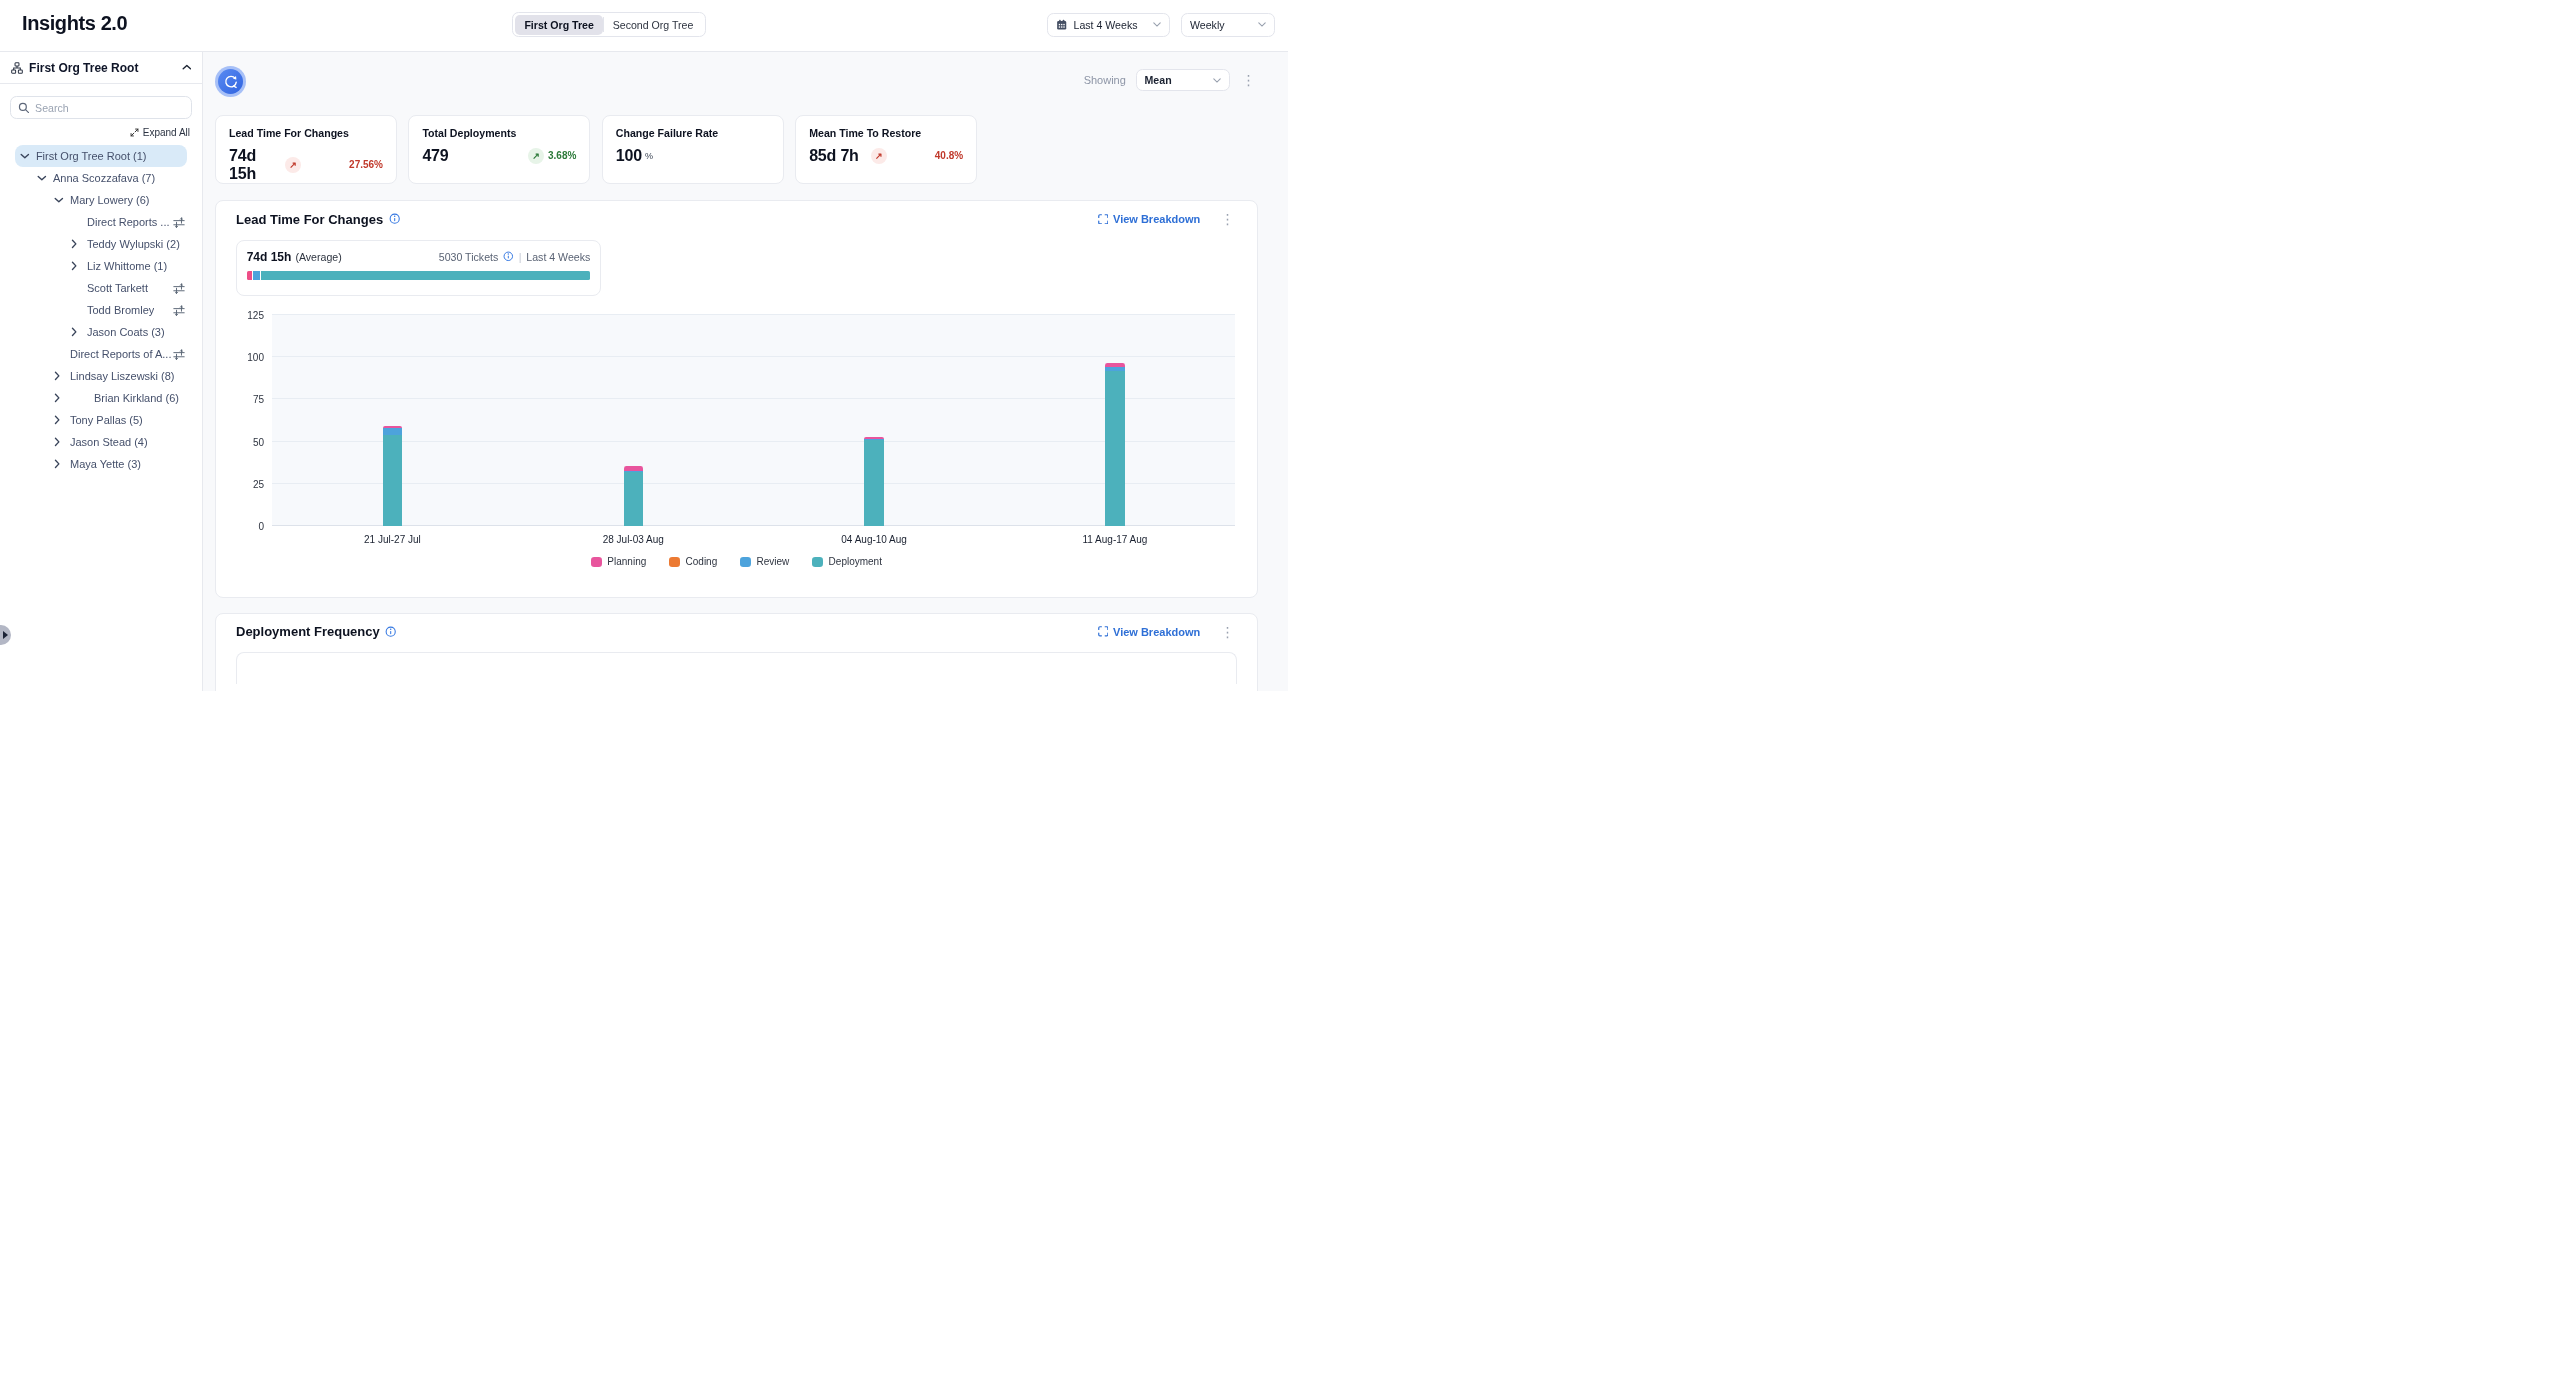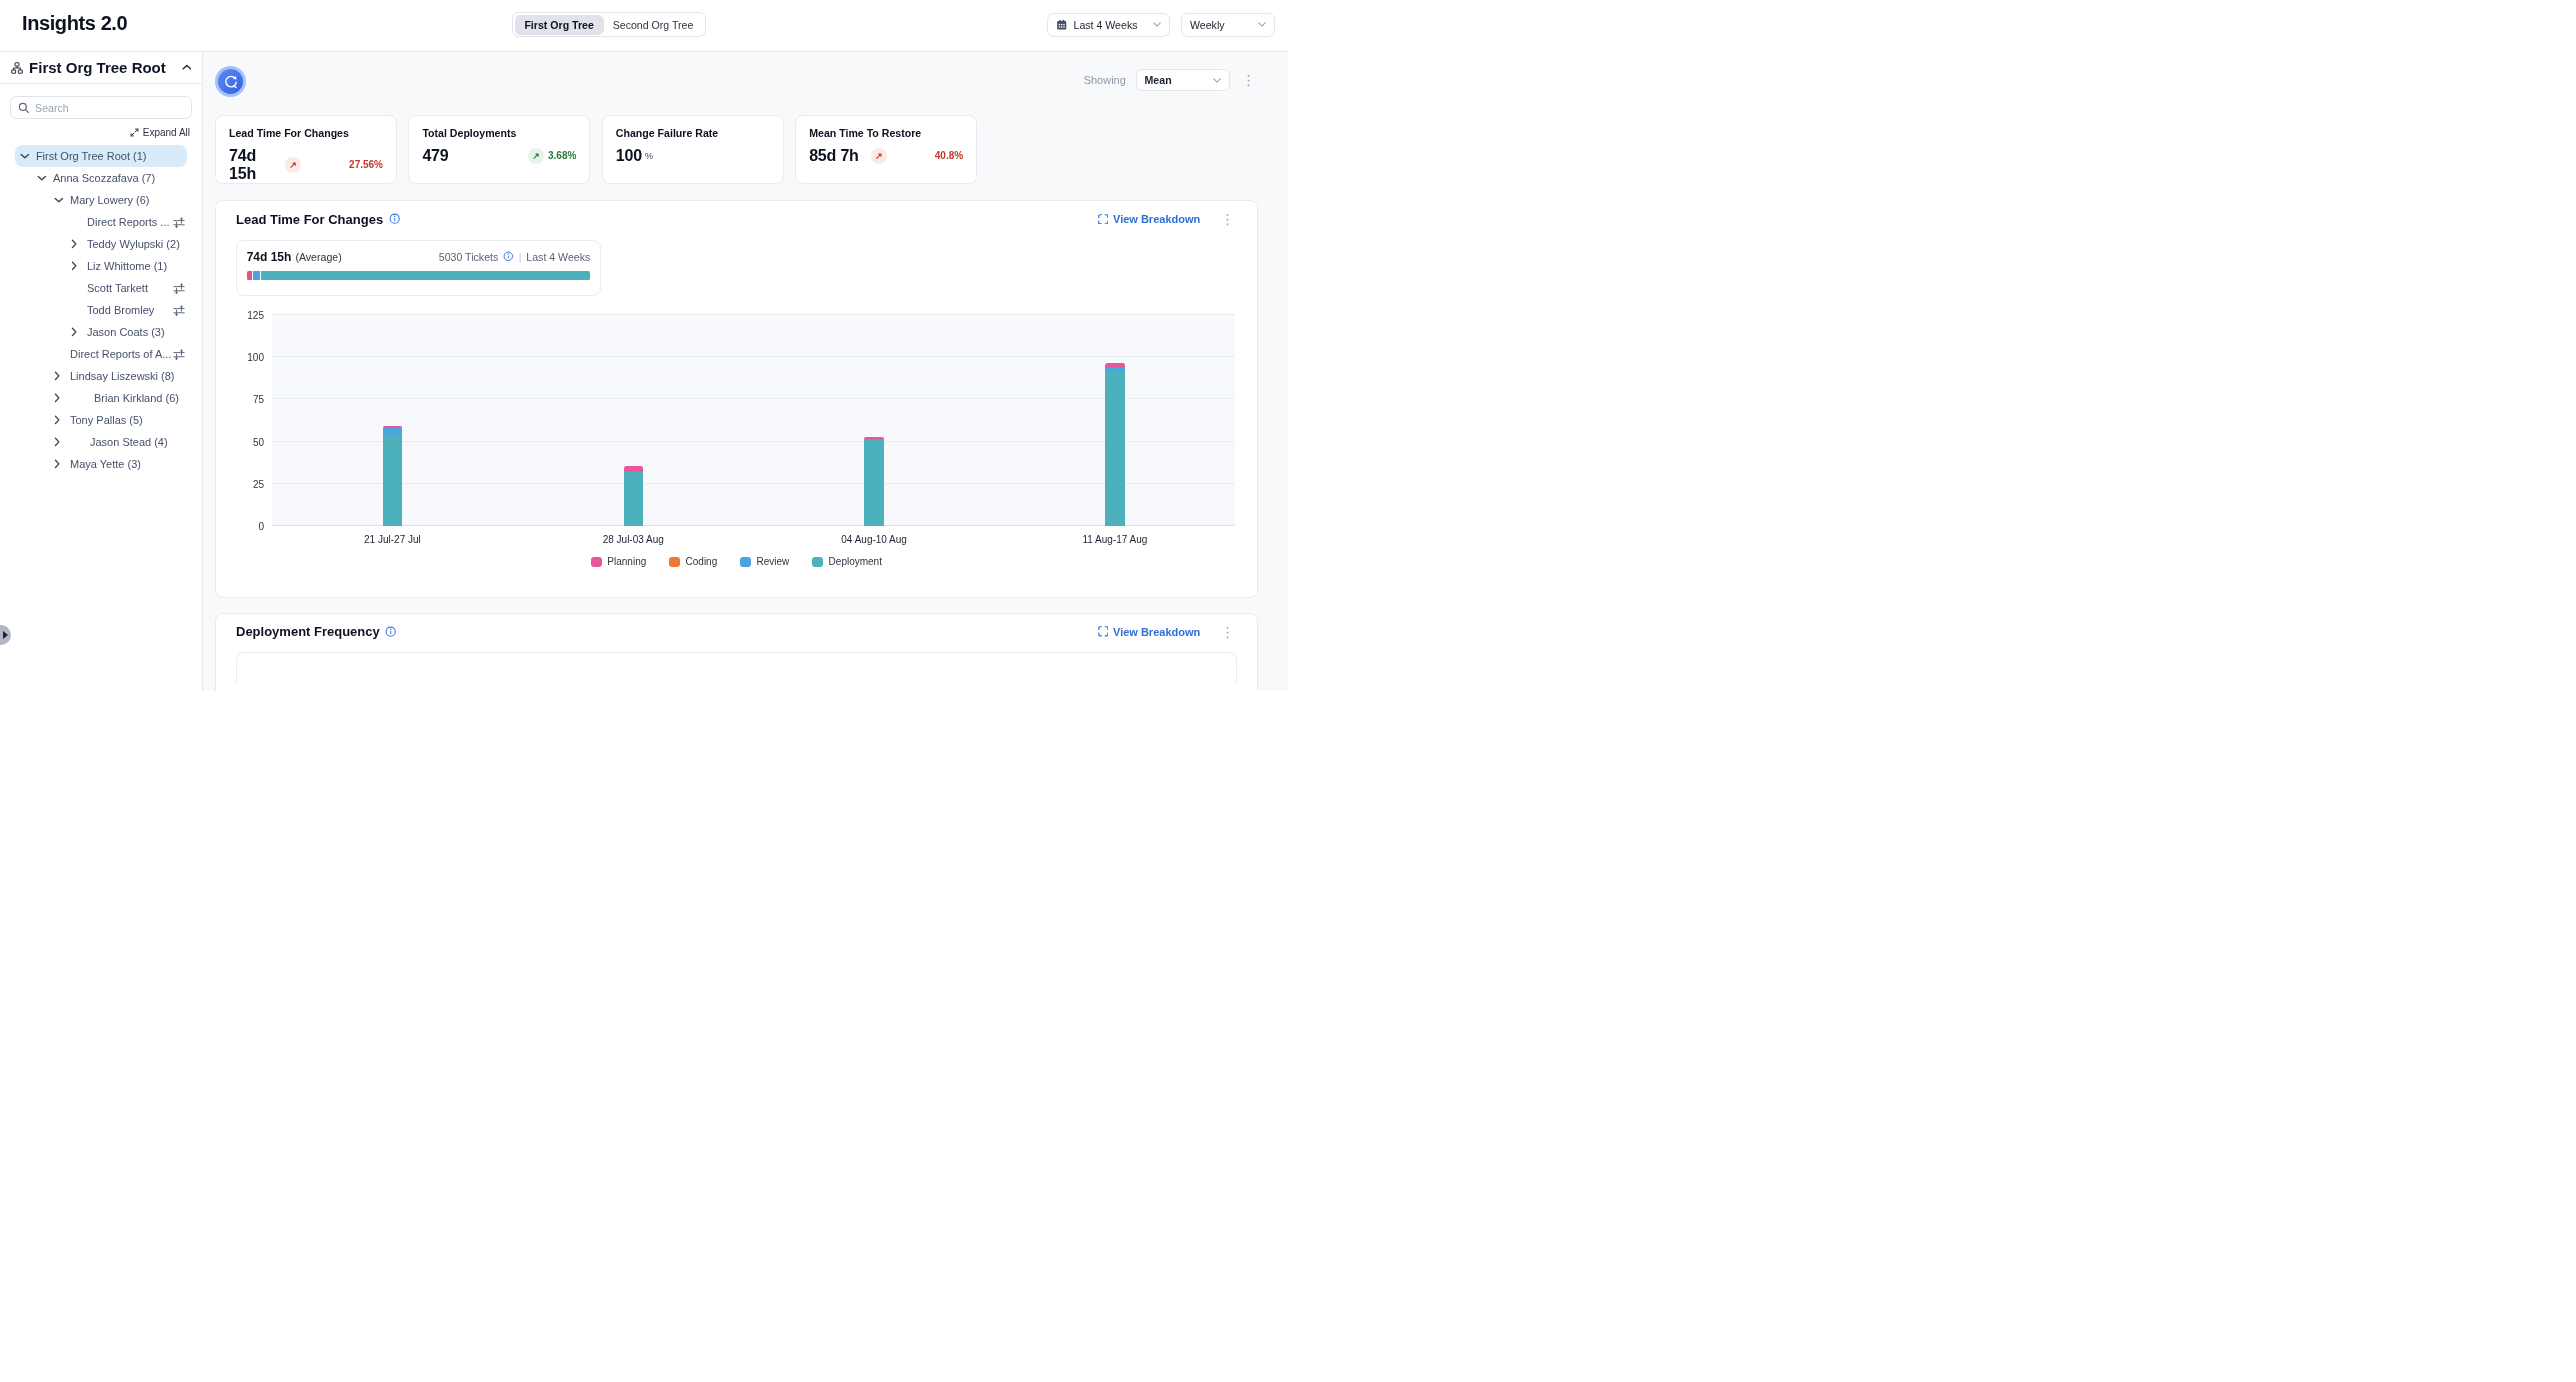--- a/index.html
+++ b/index.html
@@ -21,21 +21,21 @@
   .hdr-selects { position:absolute; right:13px; top:13px; display:flex; gap:11.4px; }
   .select { height:23.6px; border:0.8px solid #e3e5ec; border-radius:6.5px; background:#fff; display:flex;
             align-items:center; padding:0 8px; gap:6.5px; font-size:10.6px; color:#1a2130; cursor:pointer; }
   .select .grow { flex:1; }
   .sel-date { width:123px; } .sel-week { width:94px; }
   
   .sidebar { position:absolute; left:0; top:52px; width:203px; height:639px; background:#fff;
              border-right:0.8px solid #e7e9ee; z-index:4; }
   .sb-header { height:32px; border-bottom:0.8px solid #e7e9ee; display:flex; align-items:center;
                padding:0 10.6px; gap:6.5px; }
-  .sb-title { font-size:15px; font-weight:bold; color:#0f1528; flex:1; }
+  .sb-title { font-size:12px; font-weight:bold; color:#0f1528; flex:1; }
   .search-box { margin:12px 9.7px 0; height:23px; border:0.8px solid #dfe3ea; border-radius:6.5px;
                 display:flex; align-items:center; padding:0 7.3px; gap:5.7px; background:#fff; }
   .search-box input { border:none; outline:none; font-size:10.6px; color:#3a4354; width:100%;
                       font-family:"Liberation Sans",sans-serif; }
   .search-box input::placeholder { color:#9aa3b2; }
   .expand-row { display:flex; justify-content:flex-end; margin:8px 12px 0; align-items:center;
                 gap:4px; font-size:10px; color:#2b3342; cursor:pointer; }
   .tree { margin-top:7.3px; }
   .tree-row { margin:0 15px; height:22px; display:flex; align-items:center; border-radius:8px; cursor:pointer; }
   .tree-row.selected { background:#d9eaf8; }
@@ -306,21 +306,21 @@
         <span class="tree-label">Brian Kirkland (6)</span>
       </div>
       <div class="tree-row" style="padding-left: 39px;">
         <span class="tree-chev">
           <svg width="6.5" height="9.7" viewBox="0 0 8 12">
             <path d="M1.8 1.5 L6 6 L1.8 10.5" stroke="#39445a" stroke-width="1.7" fill="none" stroke-linecap="round" stroke-linejoin="round"></path>
           </svg>
         </span>
         <span class="tree-label">Tony Pallas (5)</span>
       </div>
-      <div class="tree-row" style="padding-left: 39px; gap: 20px;">
+      <div class="tree-row" style="padding-left: 39px;">
         <span class="tree-chev">
           <svg width="6.5" height="9.7" viewBox="0 0 8 12">
             <path d="M1.8 1.5 L6 6 L1.8 10.5" stroke="#39445a" stroke-width="1.7" fill="none" stroke-linecap="round" stroke-linejoin="round"></path>
           </svg>
         </span>
         <span class="tree-label">Jason Stead (4)</span>
       </div>
       <div class="tree-row" style="padding-left: 39px;">
         <span class="tree-chev">
           <svg width="6.5" height="9.7" viewBox="0 0 8 12">

